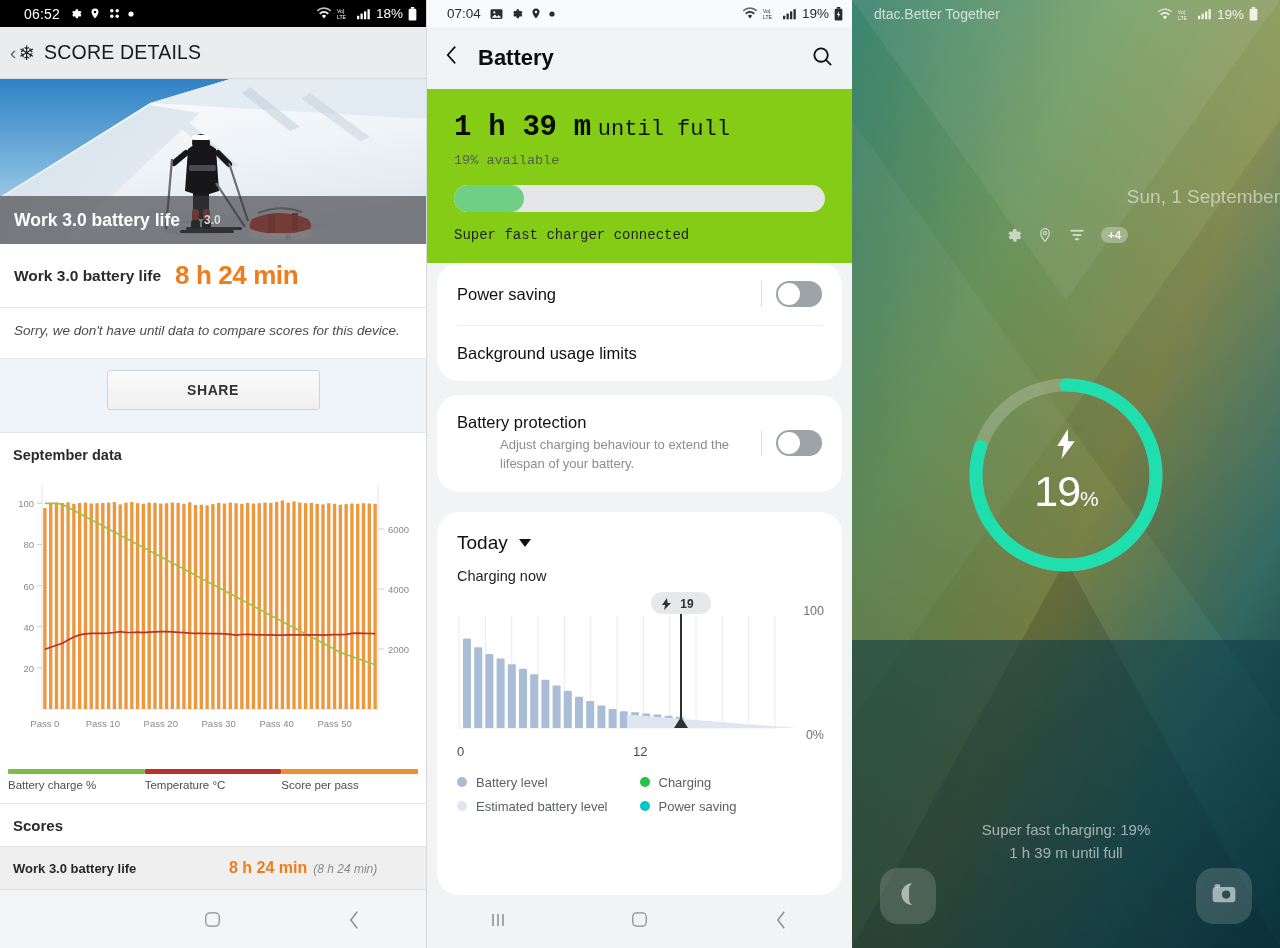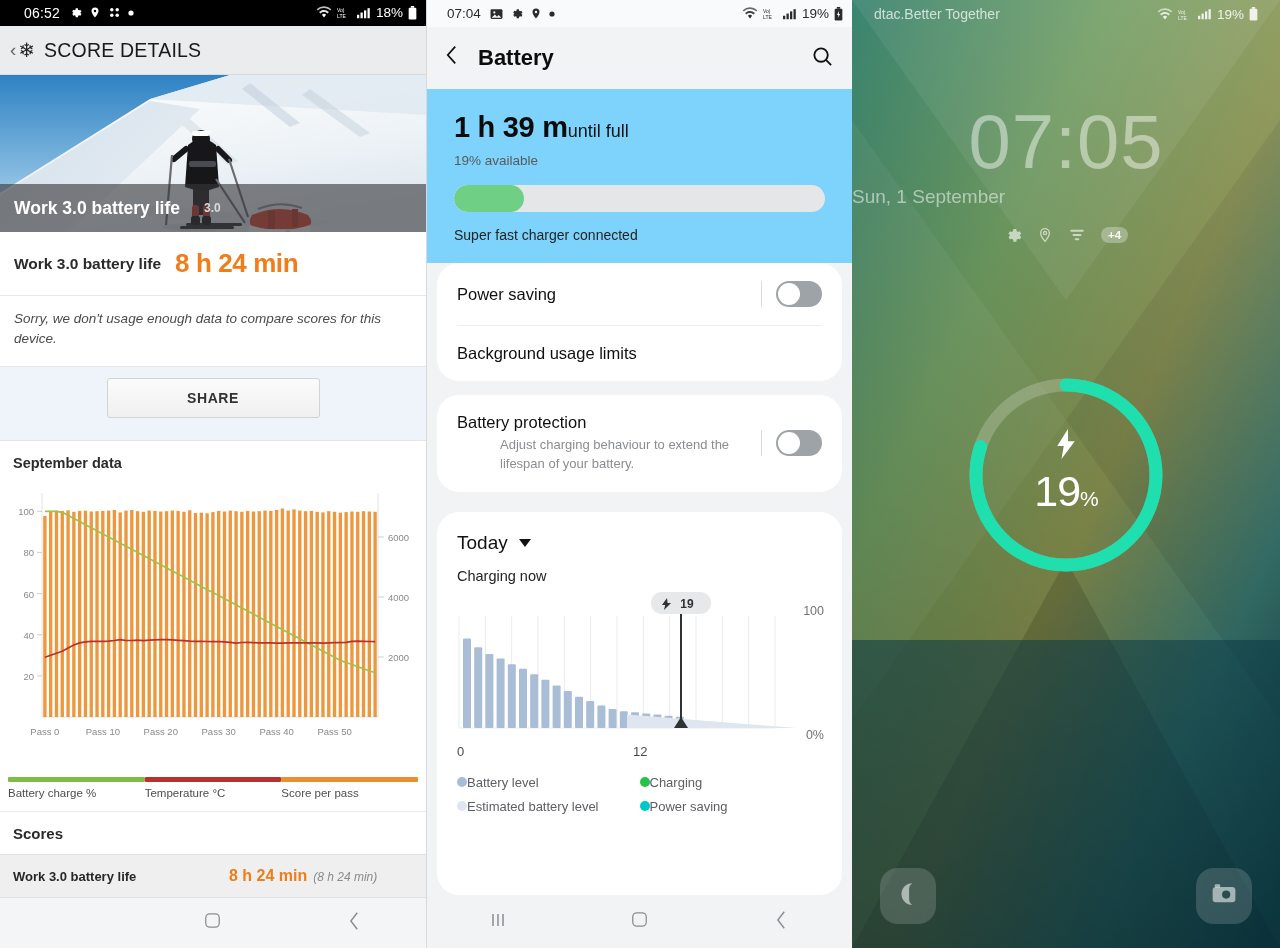--- a/index.html
+++ b/index.html
@@ -72,24 +72,24 @@
   .panel2 { width: 426px; height: 948px; background: #f2f3f5; display: flex; flex-direction: column;
             border-left: 1px solid #d7d9db; }
   .sb-light { height: 27px; background: #f9fafb; color: #2b2b2b; display: flex; align-items: center;
               padding: 0 4px; font-size: 13.5px; position: relative; }
   .sb-light .clock { margin-left: 16px; font-size: 13.5px; }
   .p2-appbar { height: 62px; display: flex; align-items: center; padding: 0 18px; background: #f2f3f5; }
   .p2-back { font-size: 24px; color: #111; font-weight: 300; margin-right: 20px; }
   .p2-title { font-size: 22px; font-weight: bold; color: #0d0d0d; }
   .p2-search { margin-left: auto; }
 
-  .p2-top { padding: 22px 27px 0; background: #7dd3fc; }
+  .p2-top { padding: 22px 27px 0; background: #84cc16; font-family: Liberation Mono, monospace; }
   .until { display: flex; align-items: baseline; }
   .until .big { font-size: 29px; font-weight: bold; color: #0b0b0b; letter-spacing: -.3px; }
-  .until .small { font-size: 18px; color: #121212; }
+  .until .small { font-size: 22px; color: #121212; margin-left: 7px; }
   .avail { font-size: 13.5px; color: #5a5a5a; margin-top: 9px; }
   .bar-track { height: 27px; background: #e4e6e8; border-radius: 14px; margin-top: 17px; overflow: hidden; }
   .bar-fill { height: 100%; background: #6fcf85; border-radius: 14px; }
   .chg-txt { font-size: 14px; color: #242424; margin-top: 15px; padding-bottom: 20px; }
 
   .card { background: #fff; border-radius: 22px; margin: 0 10px 14px; }
   .row { display: flex; align-items: center; padding: 18px 20px; }
   .row .col { flex: 1; }
   .row .ttl { font-size: 16.5px; color: #101010; }
   .row .sub { font-size: 13px; color: #8a8d91; line-height: 1.45; margin-top: 4px; margin-left: 43px; }
@@ -104,39 +104,39 @@
                 flex: 1; }
   .today-hd { display: flex; align-items: center; gap: 11px; }
   .today-hd .t { font-size: 19px; color: #111; }
   .caret { width: 0; height: 0; border-left: 6px solid transparent; border-right: 6px solid transparent;
            border-top: 8px solid #111; }
   .chg-now { font-size: 14.5px; color: #222; margin-top: 14px; }
   .mini-chart { position: relative; height: 128px; margin-top: 26px; }
   .mini-axis { position: absolute; right: -2px; font-size: 12.5px; color: #6f7276; }
   .mini-xl { display: flex; font-size: 13px; color: #4a4a4a; margin-top: 6px; position: relative; height: 16px; }
   .lg2 { display: flex; flex-wrap: wrap; margin-top: 15px; }
-  .lg2-col { width: 50%; display: flex; align-items: center; margin-bottom: 9px; }
+  .lg2-col { width: 50%; display: flex; align-items: center; gap: 9px; margin-bottom: 9px; }
   .dot { width: 10px; height: 10px; border-radius: 50%; }
   .lg2-txt { font-size: 13px; color: #5c5f63; }
 
   
   .panel3 { width: 428px; height: 948px; position: relative; overflow: hidden;
             background: linear-gradient(160deg,#2f7a63 0%, #3f8f6e 14%, #6f9a5c 33%, #8a9350 46%,
                         #6f8f68 58%, #3d7f77 72%, #1e5f66 88%, #124b57 100%); }
   .p3-veil { position: absolute; inset: 0; background:
       linear-gradient(200deg, rgba(255,255,255,.10) 0%, rgba(0,0,0,.12) 55%, rgba(0,0,0,.30) 100%); }
   .p3-tri { position: absolute; inset: 0; }
   .p3-sb { position: absolute; top: 0; left: 0; right: 0; height: 28px; display: flex; align-items: center;
            padding: 0 22px; }
   .carrier { font-size: 14px; color: rgba(255,255,255,.72); }
   .p3-sb-right { margin-left: auto; display: flex; align-items: center; gap: 5px;
                  color: rgba(255,255,255,.86); font-size: 13.5px; }
   .lock-clock { position: absolute; top: 98px; width: 100%; text-align: center;
                 font-size: 76px; color: rgba(255,255,255,.45); font-weight: normal; letter-spacing: 1px; }
-  .lock-date { position: absolute; top: 186px; width: 100%; text-align: left;
+  .lock-date { position: absolute; top: 186px; width: 100%; text-align: right;
                font-size: 19px; color: rgba(255,255,255,.52); }
   .lock-icons { position: absolute; top: 226px; width: 100%; display: flex; justify-content: center;
                 align-items: center; gap: 15px; }
   .plus-badge { background: rgba(255,255,255,.30); color: rgba(255,255,255,.92); font-size: 11.5px;
                 font-weight: bold; border-radius: 9px; padding: 2px 7px; }
   .ring-wrap { position: absolute; top: 373px; left: 0; width: 100%; display: flex; justify-content: center; }
   .ring-center { position: absolute; top: 373px; width: 100%; text-align: center; }
   .bolt-c { margin-top: 56px; }
   .pct-c { font-size: 43px; color: #fff; margin-top: 4px; letter-spacing: -1px; }
   .pct-c sub { font-size: 21px; vertical-align: baseline; }
@@ -261,21 +261,21 @@
         <span class="t">Work 3.0 battery life</span>
         <span class="v">3.0</span>
       </div>
     </div>
 
     <div class="score-row">
       <span class="lbl">Work 3.0 battery life</span>
       <span class="val">8 h 24 min</span>
     </div>
 
-    <div class="note">Sorry, we don't usage enough data to compare scores for this device.</div>
+    <div class="note">Sorry, we don't have until data to compare scores for this device.</div>
 
     <div class="share-wrap">
       <div class="share-btn">SHARE</div>
     </div>
 
     <div class="mon-head">September data</div>
 
     <div class="chart-box">
       <svg id="pcm-chart" viewBox="0 0 414 290" width="414" height="290">
           <line x1="36" y1="8" x2="36" y2="232" stroke="#e2e2e2" stroke-width="1"></line>
@@ -638,21 +638,20 @@
               <rect x="12" y="0.5" width="2.6" height="11.5"></rect>
             </svg></span>
         <span>19%</span>
         <span class="ico"><svg width="9" height="14" viewBox="0 0 10 16" fill="rgba(255,255,255,.86)">
               <rect x="3" y="0" width="4" height="2" rx=".6"></rect>
               <rect x="0.6" y="2" width="8.8" height="13.4" rx="1.4"></rect>
             </svg></span>
       </span>
     </div>
 
-    <div class="lock-clock">07:05</div>
     <div class="lock-date">Sun, 1 September</div>
 
     <div class="lock-icons">
       <span class="ico"><svg width="18" height="18" viewBox="0 0 24 24" fill="rgba(255,255,255,.62)">
             <path d="M12 8a4 4 0 100 8 4 4 0 000-8zm9 4l2-1.5-2-3.4-2.4.9a7.8 7.8 0 00-1.8-1L16.4 4h-4l-.4 2.9c-.6.3-1.2.6-1.8 1L7.8 7 5.9 10.5 8 12c0 .3-.1.7 0 1l-2 1.5 1.9 3.4 2.4-.9c.6.4 1.2.8 1.8 1l.4 2.9h4l.4-2.9c.6-.3 1.2-.6 1.8-1l2.4.9 1.9-3.4-2-1.5c.1-.3 0-.7 0-1z"></path>
           </svg></span>
       <span class="ico"><svg width="16" height="18" viewBox="0 0 24 24" fill="none" stroke="rgba(255,255,255,.62)" stroke-width="2">
             <path d="M12 2.5a6.5 6.5 0 00-6.5 6.5c0 5 6.5 12.5 6.5 12.5s6.5-7.5 6.5-12.5A6.5 6.5 0 0012 2.5z"></path>
             <circle cx="12" cy="9" r="2.4"></circle>
           </svg></span>
@@ -672,20 +671,24 @@
     </div>
     <div class="ring-center">
       <div class="bolt-c">
         <svg width="24" height="30" viewBox="0 0 18 24" fill="#fff">
             <path d="M10.5 0 L2 13.5 h5.2 L5.4 24 L16 9.8 h-5.3 z"></path>
           </svg>
       </div>
       <div class="pct-c"><span>19</span><sub>%</sub></div>
     </div>
 
+    <div class="chg-info">
+      <div>Super fast charging: 19%</div>
+      <div>1 h 39 m until full</div>
+    </div>
 
     <div class="shortcut sc-left">
       <span><svg width="26" height="26" viewBox="0 0 24 24" fill="rgba(255,255,255,.55)">
             <path d="M16 2a10 10 0 000 20 6.5 6.5 0 01-3-5.5V7.5A6.5 6.5 0 0116 2z"></path>
           </svg></span>
     </div>
     <div class="shortcut sc-right">
       <span><svg width="26" height="26" viewBox="0 0 24 24" fill="rgba(255,255,255,.55)">
             <rect x="1.5" y="5.5" width="21" height="14" rx="3"></rect>
             <circle cx="14" cy="12.5" r="3.8" fill="rgba(20,60,60,.85)"></circle>

